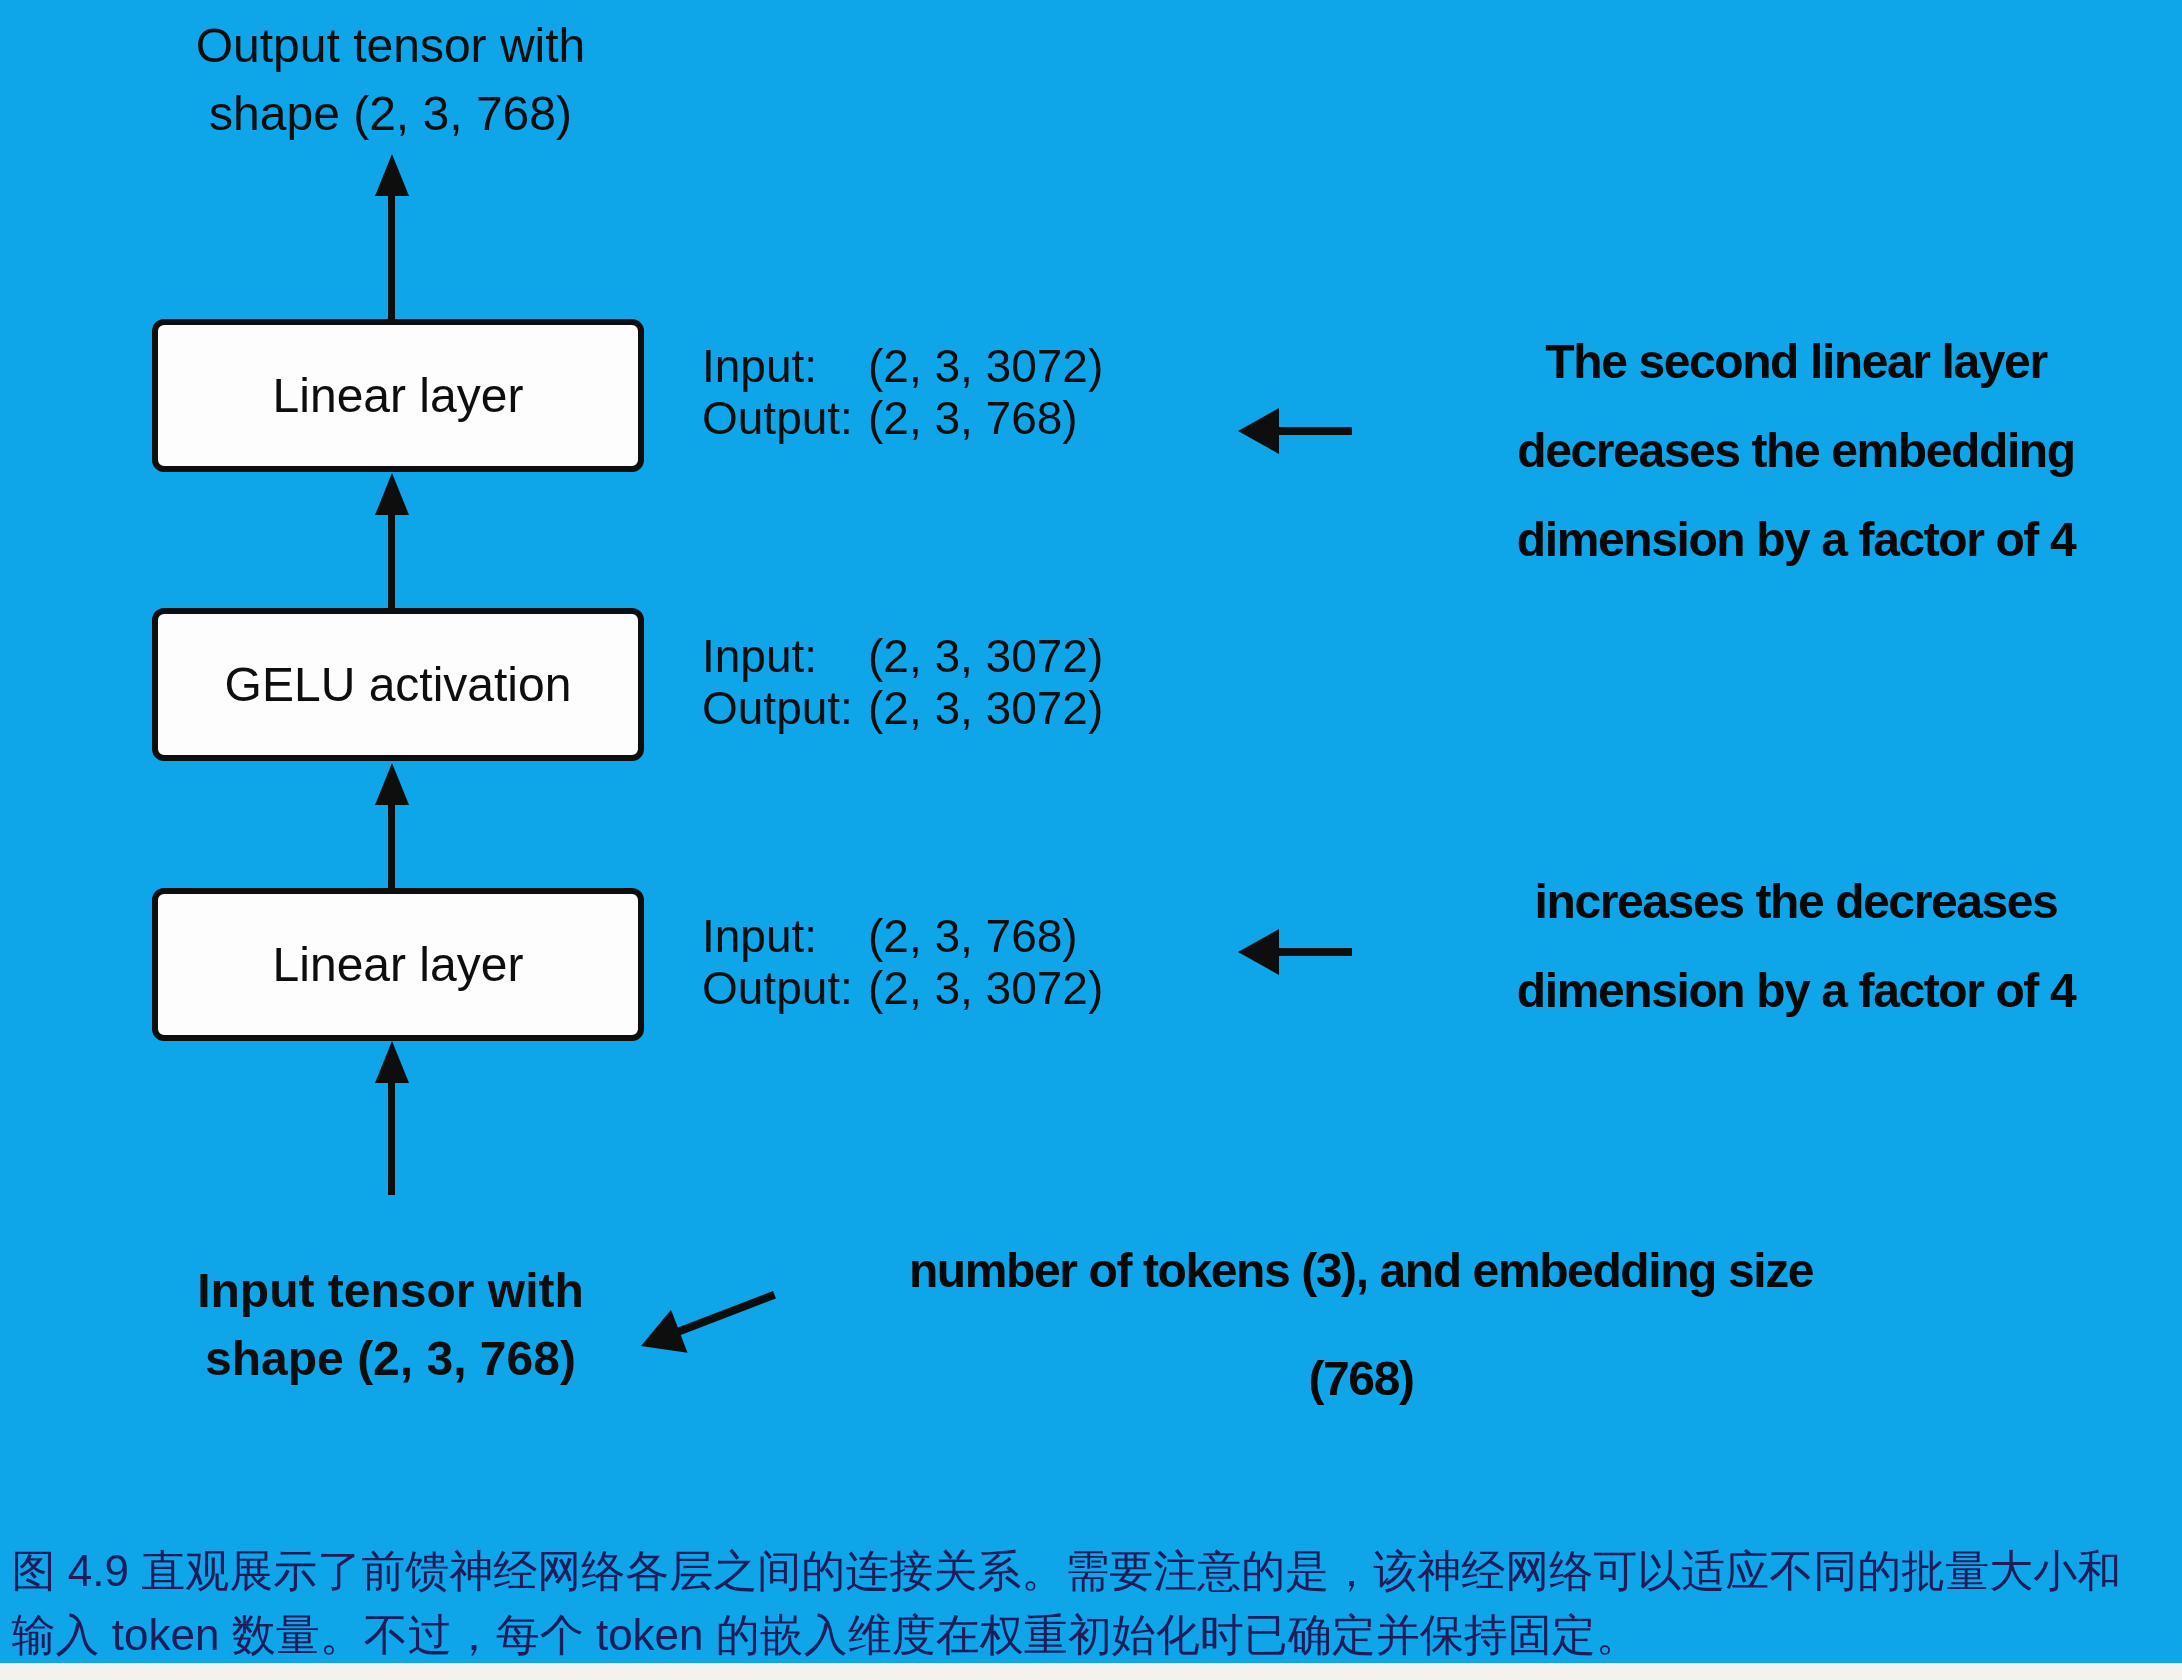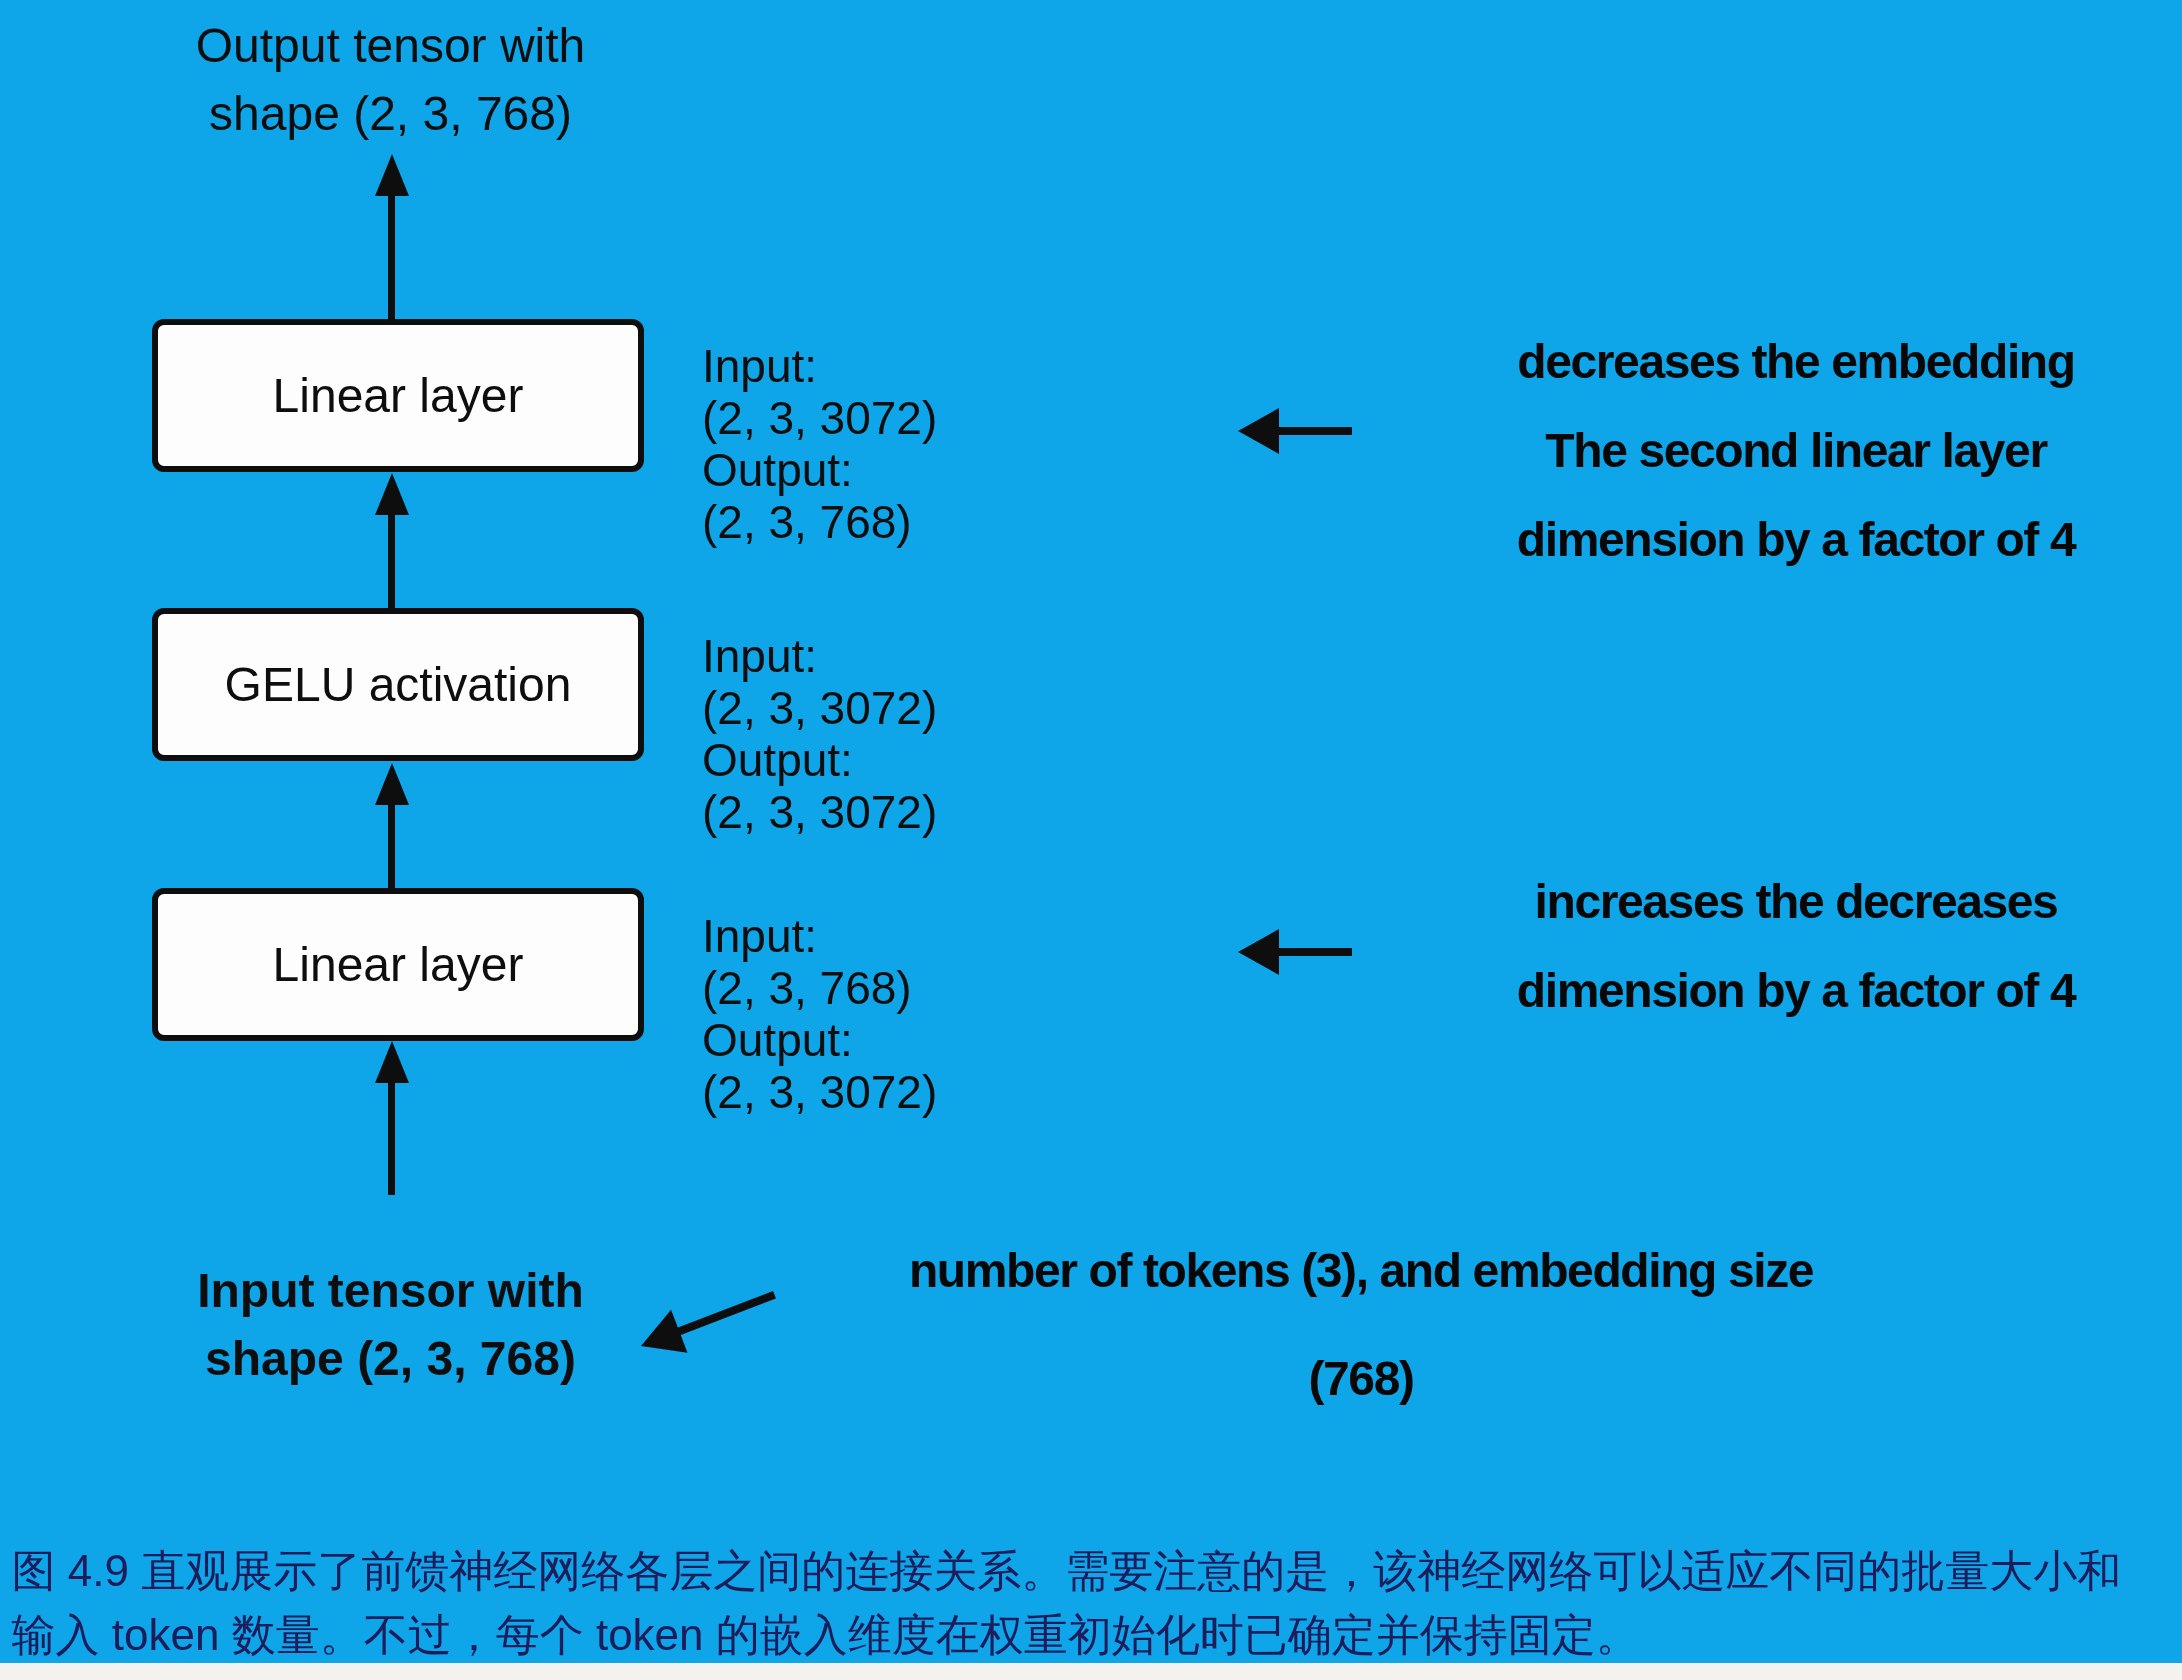--- a/index.html
+++ b/index.html
@@ -34,21 +34,21 @@
     white-space:nowrap;
   }
   
   .io{
     position:absolute;
     left:702px;
     font-size:46px;
     line-height:52px;
     white-space:nowrap;
   }
-  .io-row{display:flex;flex-direction:column;}
+  .io-row{display:flex;}
   .io-lbl{width:166px;}
   
   .varrow{
     position:absolute;
     left:374px;width:35px;
     display:flex;flex-direction:column;align-items:center;
   }
   .varrow-head{
     width:0;height:0;
     border-left:17.4px solid transparent;
@@ -122,22 +122,22 @@
       <span>(2, 3, 768)</span>
     </div>
   </div>
 
   <div class="harrow" style="left:1238px;top:408px;">
     <div class="harrow-head"></div>
     <div class="harrow-shaft" style="width:75px;"></div>
   </div>
 
   <div class="annot" style="left:1458px;top:317px;width:676px;">
+    <div>The second linear layer</div>
     <div>decreases the embedding</div>
-    <div>The second linear layer</div>
     <div>dimension by a factor of 4</div>
   </div>
 
   <div class="varrow" style="top:473px;height:135px;">
     <div class="varrow-head"></div>
     <div class="varrow-shaft"></div>
   </div>
 
   <div class="layer-box" style="top:608px;">
     <span>GELU activation</span>

